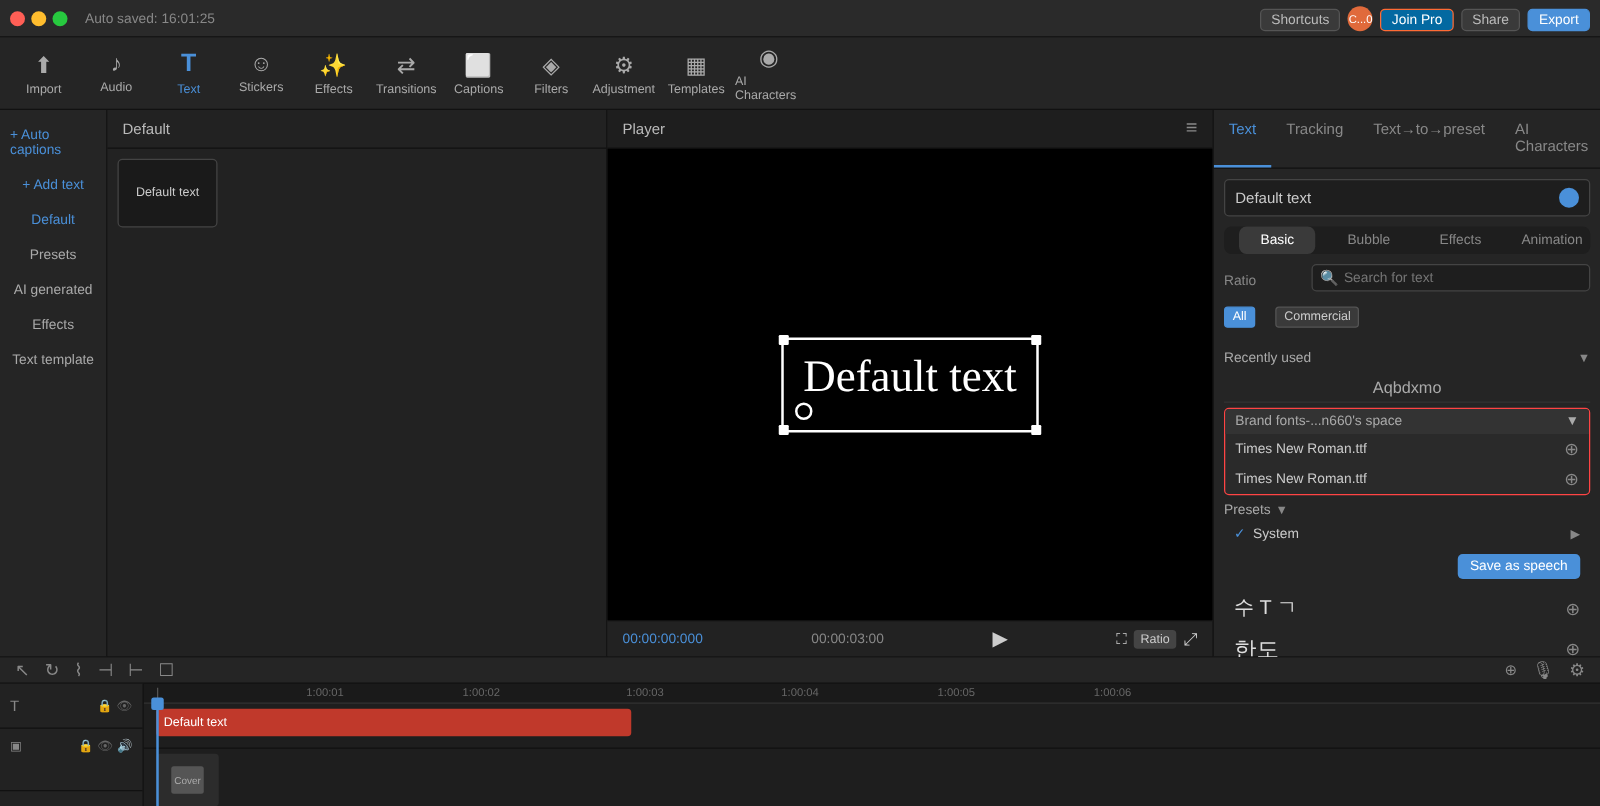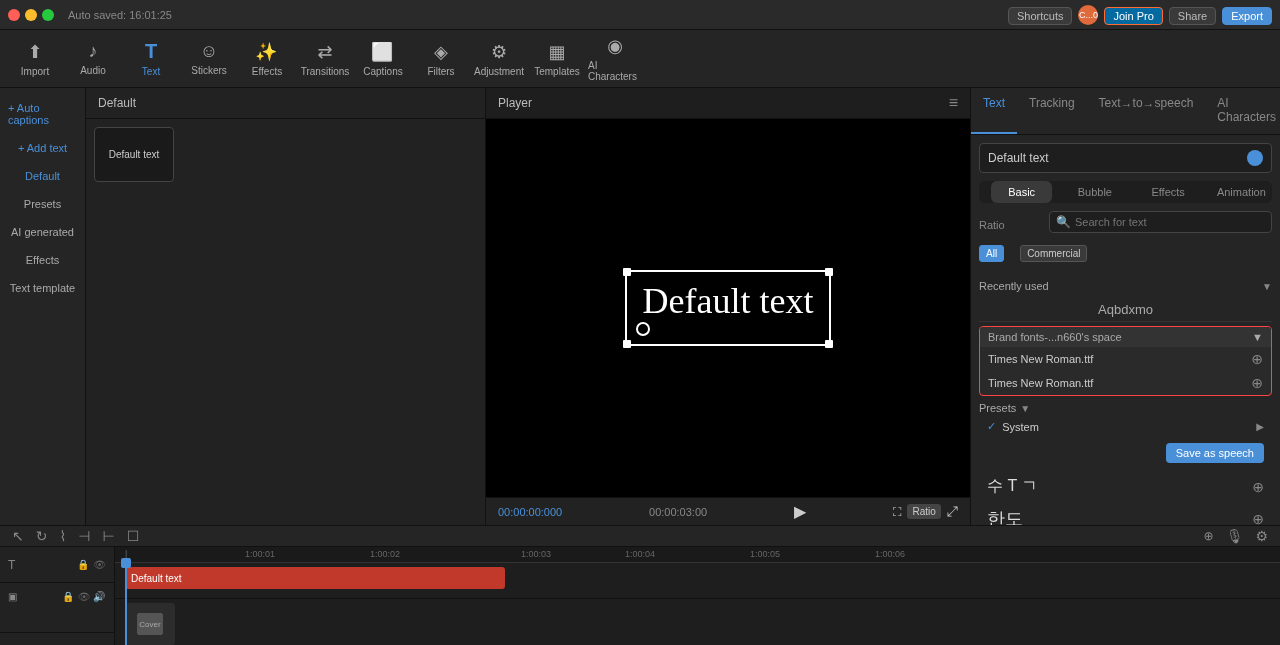--- a/index.html
+++ b/index.html
@@ -280,21 +280,21 @@
 
   <div id="right-panel">
     <div id="right-tabs">
       <div class="right-tab active">
         <span>Text</span>
       </div>
       <div class="right-tab">
         <span>Tracking</span>
       </div>
       <div class="right-tab">
-        <span>Text→to→speech</span>
+        <span>Text→to→preset</span>
       </div>
       <div class="right-tab">
         <span>AI Characters</span>
       </div>
     </div>
     <div id="right-content">
 
       <div class="text-input-area">
         <span>Default text</span>
         <div style="width:16px;height:16px;background:#4a90d9;border-radius:50%;cursor:pointer;"></div>
@@ -421,21 +421,21 @@
           <button class="tl-ctrl-btn">👁</button>
           <button class="tl-ctrl-btn">🔊</button>
         </div>
       </div>
     </div>
     <div id="timeline-right">
       <div id="tl-ruler">
         <span class="tl-marker" style="left:10px;">|</span>
         <span class="tl-marker" style="left:130px;">1:00:01</span>
         <span class="tl-marker" style="left:255px;">1:00:02</span>
-        <span class="tl-marker" style="left:406px;">1:00:03</span>
+        <span class="tl-marker" style="left:386px;">1:00:03</span>
         <span class="tl-marker" style="left:510px;">1:00:04</span>
         <span class="tl-marker" style="left:635px;">1:00:05</span>
         <span class="tl-marker" style="left:760px;">1:00:06</span>
       </div>
       <div id="tl-tracks">
 
         <div class="playhead">
           <div class="playhead-head"></div>
         </div>
 

